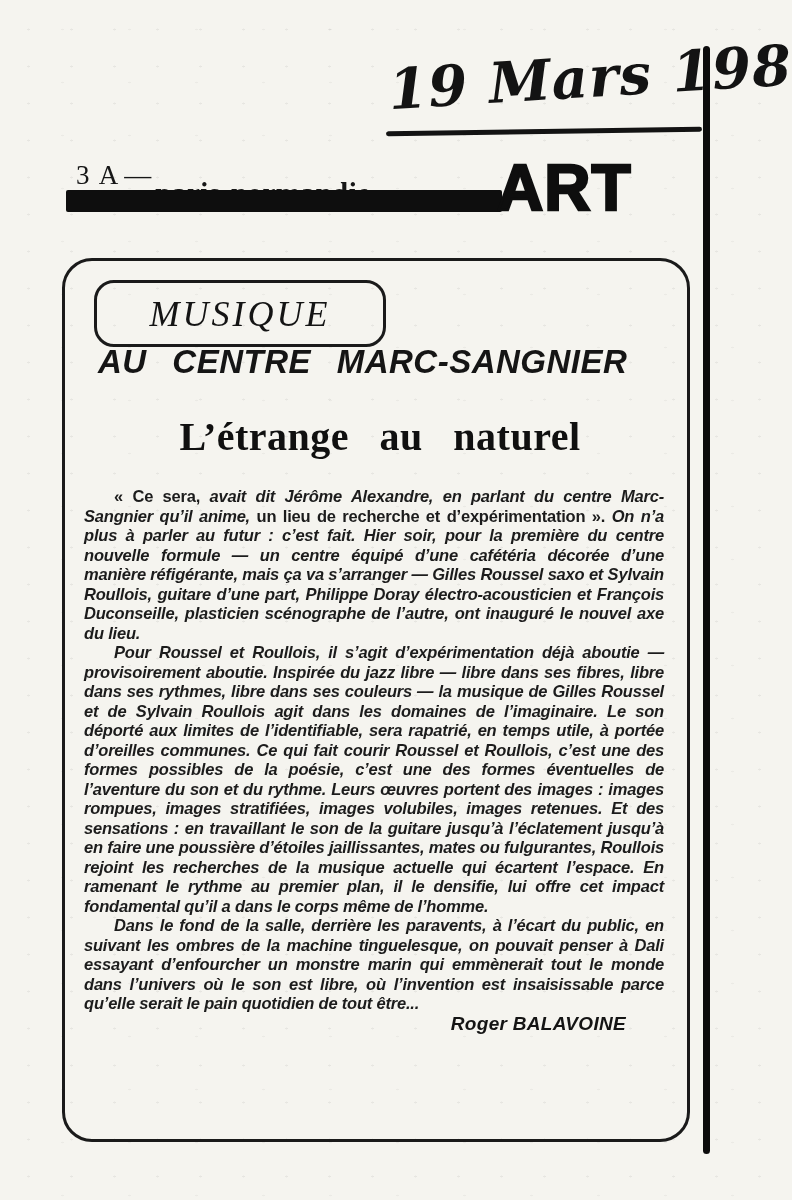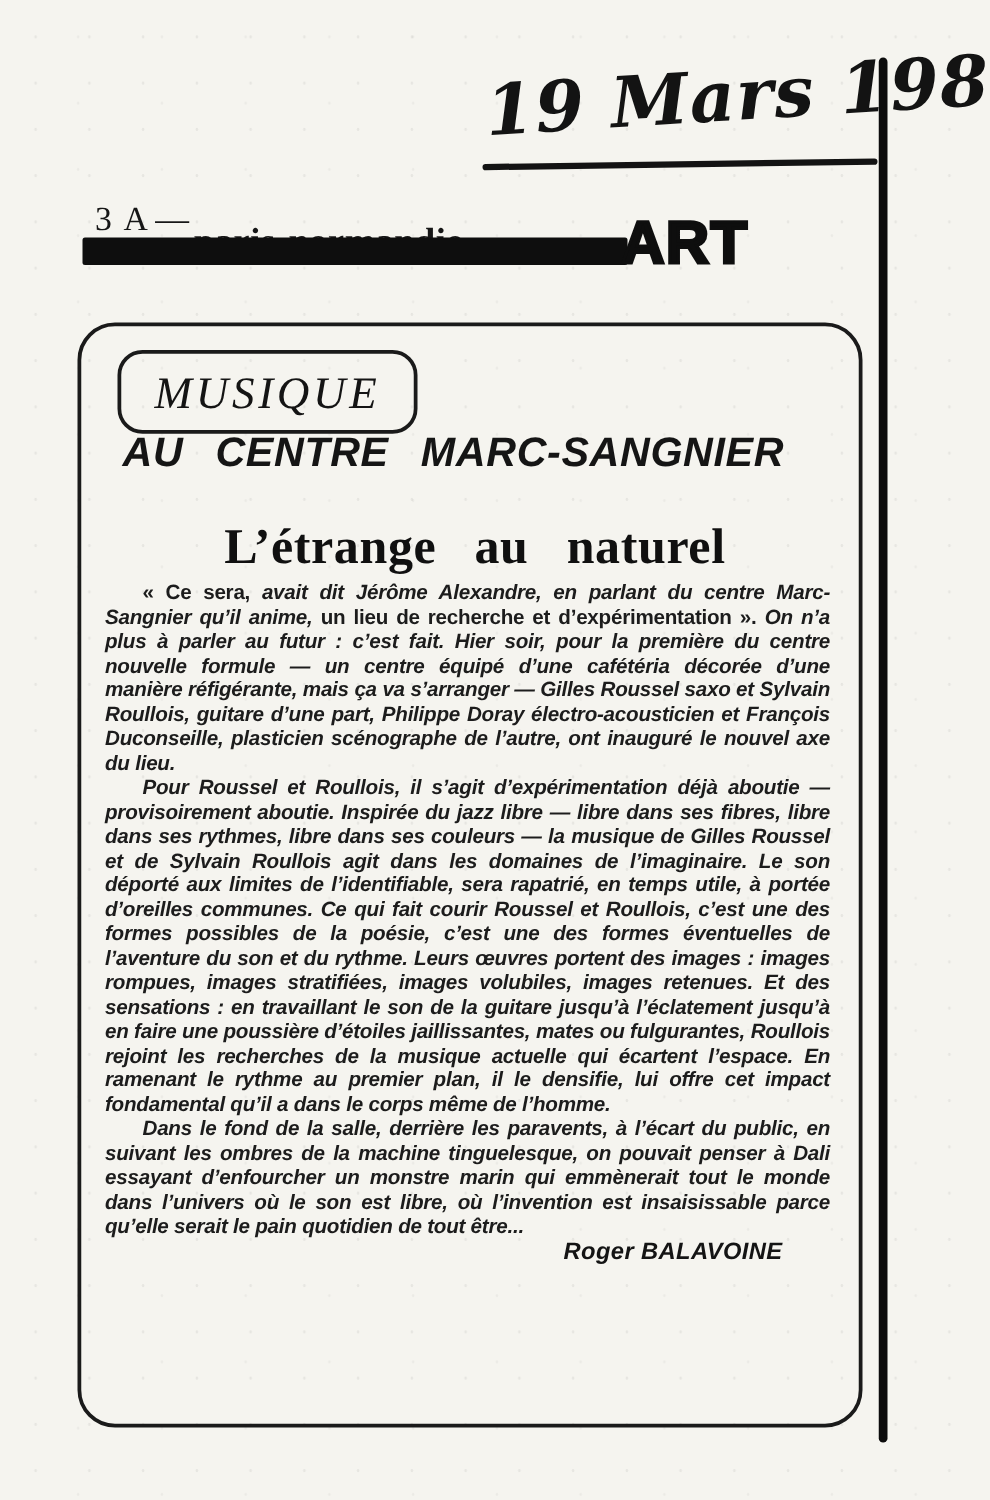--- a/index.html
+++ b/index.html
@@ -40,56 +40,56 @@
   .dash    { font-size:27px; font-weight:400; }
   .paper-name { font-size:29px; font-weight:700; letter-spacing:0.5px;margin-top:36px; }
 
   .masthead-bar {
     position:absolute; left:66px; top:190px; width:436px; height:22px;
     background:#0e0e0e; border-radius:2px;
   }
   .art {
     position:absolute; left:497px; top:144px; height:70px;
     display:flex; align-items:flex-end;
-    font-size:48px; line-height:0.80; font-weight:700;
+    font-size:64px; line-height:0.80; font-weight:700;
     color:#0e0e0e; -webkit-text-stroke:2.5px #0e0e0e; letter-spacing:1px;
   }
   .page-edge-rule {
     position:absolute; left:703px; top:46px; width:7px; height:1108px;
     background:#0c0c0c; border-radius:4px;
   }
 
   
   .article-box {
     position:absolute; left:62px; top:258px; width:628px; height:884px;
     border:3px solid #1a1a1a; border-radius:30px; box-sizing:border-box;
   }
   .rubric-box {
-    position:absolute; left:94px; top:280px; width:240px; height:67px;
+    position:absolute; left:94px; top:280px; width:292px; height:67px;
     border:3px solid #1a1a1a; border-radius:20px; box-sizing:border-box;
     display:flex; align-items:center; justify-content:center;
   }
   .rubric-label {
     font-family:"Liberation Serif", serif; font-style:italic;
     font-size:36px; letter-spacing:3px; color:#141414;
   }
   .kicker {
     position:absolute; left:98px; top:343px; width:580px;
     font-style:italic; font-weight:700; font-size:33px;
     letter-spacing:0.5px; word-spacing:16px; white-space:nowrap; color:#151515;
   }
   .article-title {
     position:absolute; left:72px; top:413px; width:616px; text-align:center;
     font-family:"Liberation Serif", serif; font-weight:700; font-size:40px;
     word-spacing:20px; letter-spacing:0.5px; color:#101010; white-space:nowrap;
   }
 
   
   .article-body {
-    position:absolute; left:84px; top:465px; width:580px;
+    position:absolute; left:84px; top:487px; width:580px;
     font-style:italic; font-weight:700; font-size:16.5px; line-height:19.5px;
     letter-spacing:-0.2px; text-align:justify; color:#1c1c1c;
   }
   .article-body p { margin:0; text-indent:30px; }
   .seg.roman { font-style:normal; }
   .byline {
     margin-top:4px; padding-right:38px; text-align:right;
     font-weight:700; font-size:19px; text-indent:0;
     letter-spacing:0.3px; color:#141414;
   }

